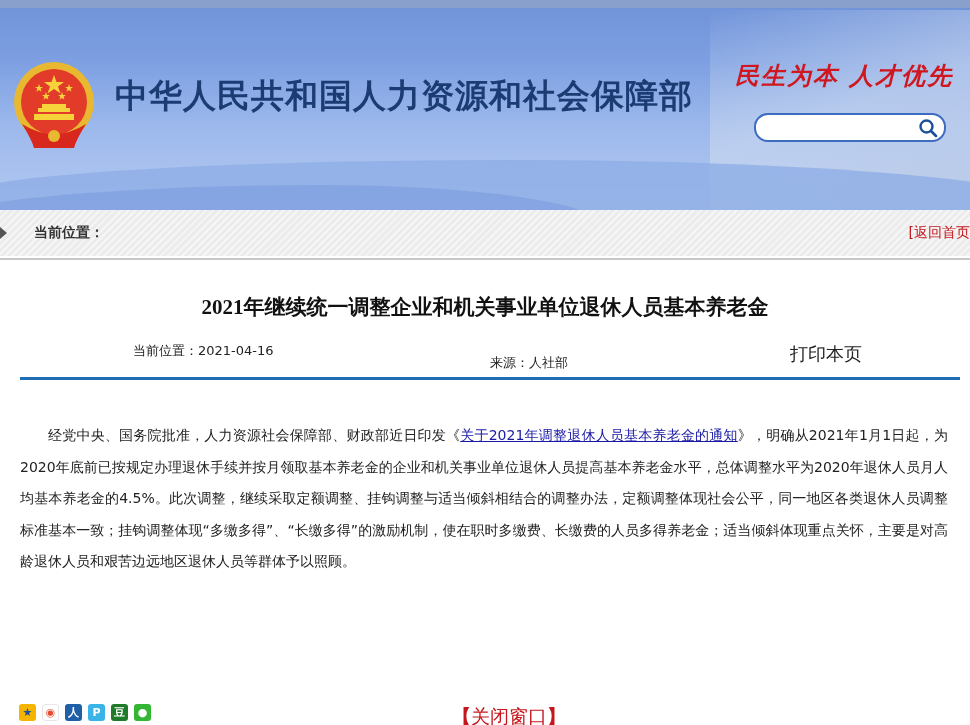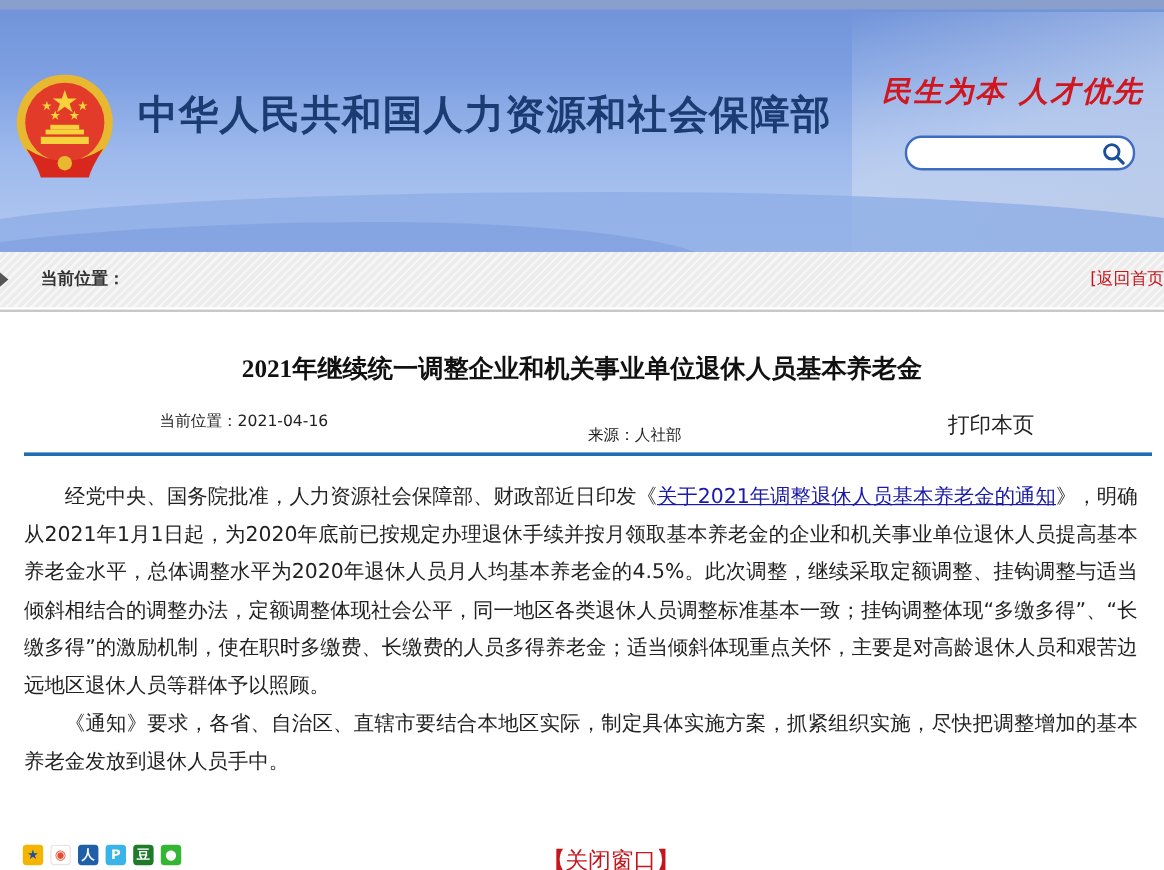--- a/index.html
+++ b/index.html
@@ -81,22 +81,22 @@
     position: absolute; left: 0; top: 293px; width: 970px; text-align: center;
     font-size: 21px; color: #111; font-family: Liberation Serif, serif; white-space: nowrap;
   }
   .meta-date { position: absolute; left: 133px; top: 342px; font-size: 13px; color: #222; white-space: nowrap; }
   .meta-source { position: absolute; left: 490px; top: 342px; font-size: 13px; color: #222; white-space: nowrap; margin-top: 12px; }
   .meta-print { position: absolute; left: 790px; top: 342px; font-size: 18px; color: #222; cursor: pointer; white-space: nowrap; }
   .sep-line { position: absolute; left: 20px; top: 377px; width: 940px; height: 3px; background: #1f6db5; }
 
   
   .article-body {
-    position: absolute; left: 20px; top: 399px; width: 928px;
-    font-size: 17px; line-height: 31.5px; color: #222; text-align: justify;
+    position: absolute; left: 20px; top: 420px; width: 928px;
+    font-size: 14px; line-height: 31.5px; color: #222; text-align: justify;
   }
   .article-body p { text-indent: 2em; }
   .article-body a { color: #1a1aa6; text-decoration: underline; }
 
   
   .share { position: absolute; left: 19px; top: 704px; height: 18px; display: flex; gap: 6px; }
   .share .ico { width: 17px; height: 17px; border-radius: 3px; display: flex; align-items: center; justify-content: center; font-size: 11px; font-weight: bold; color: #fff; cursor: pointer; }
   .close-win { position: absolute; left: 452px; top: 704px; font-size: 19px; color: #c4161c; cursor: pointer; white-space: nowrap; }
   .close-win b { color: #c4161c; }
 </style>
@@ -144,21 +144,20 @@
 <div class="crumb-bottomline"></div>
 
 <h1 class="article-title">2021年继续统一调整企业和机关事业单位退休人员基本养老金</h1>
 <div class="meta-date"><span>当前位置：</span><span>2021-04-16</span></div>
 <div class="meta-source"><span>来源：</span><span>人社部</span></div>
 <div class="meta-print">打印本页</div>
 <div class="sep-line"></div>
 
 <div class="article-body">
   <p><span>经党中央、国务院批准，人力资源社会保障部、财政部近日印发《</span><a>关于2021年调整退休人员基本养老金的通知</a><span>》，明确从2021年1月1日起，为2020年底前已按规定办理退休手续并按月领取基本养老金的企业和机关事业单位退休人员提高基本养老金水平，总体调整水平为2020年退休人员月人均基本养老金的4.5%。此次调整，继续采取定额调整、挂钩调整与适当倾斜相结合的调整办法，定额调整体现社会公平，同一地区各类退休人员调整标准基本一致；挂钩调整体现“多缴多得”、“长缴多得”的激励机制，使在职时多缴费、长缴费的人员多得养老金；适当倾斜体现重点关怀，主要是对高龄退休人员和艰苦边远地区退休人员等群体予以照顾。</span></p>
-  <p>《通知》要求，各省、自治区、直辖市要结合本地区实际，制定具体实施方案，抓紧组织实施，尽快把调整增加的基本养老金发放到退休人员手中。</p>
 </div>
 
 <div class="share">
   <span class="ico" style="background:#f5b400;color:#1f4fa0">★</span>
   <span class="ico" style="background:#ffffff;color:#e84a2e;border:1px solid #e6e6e6">◉</span>
   <span class="ico" style="background:#1f5fa8">人</span>
   <span class="ico" style="background:#3ab3e8">P</span>
   <span class="ico" style="background:#1f7a2a">豆</span>
   <span class="ico" style="background:#35b534">●</span>
 </div>

